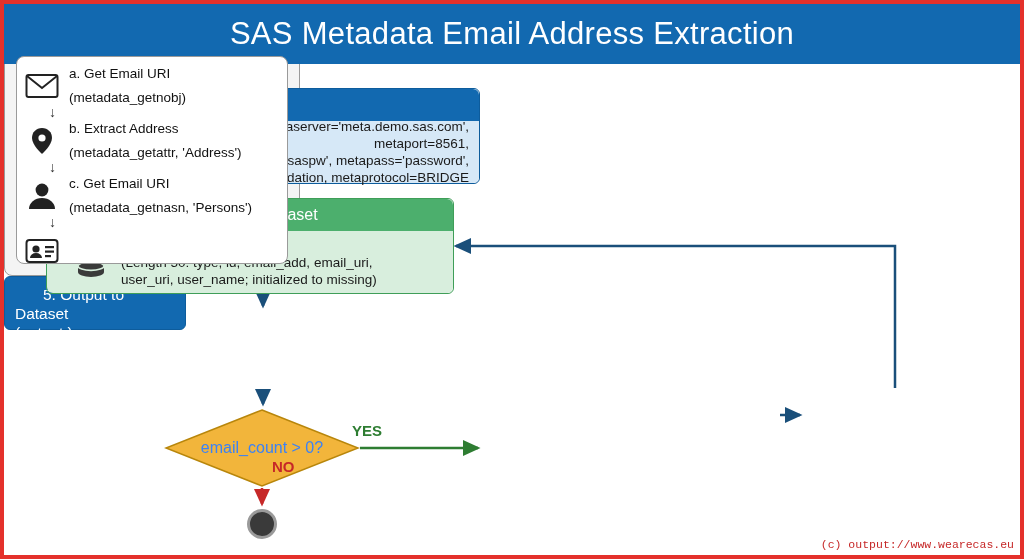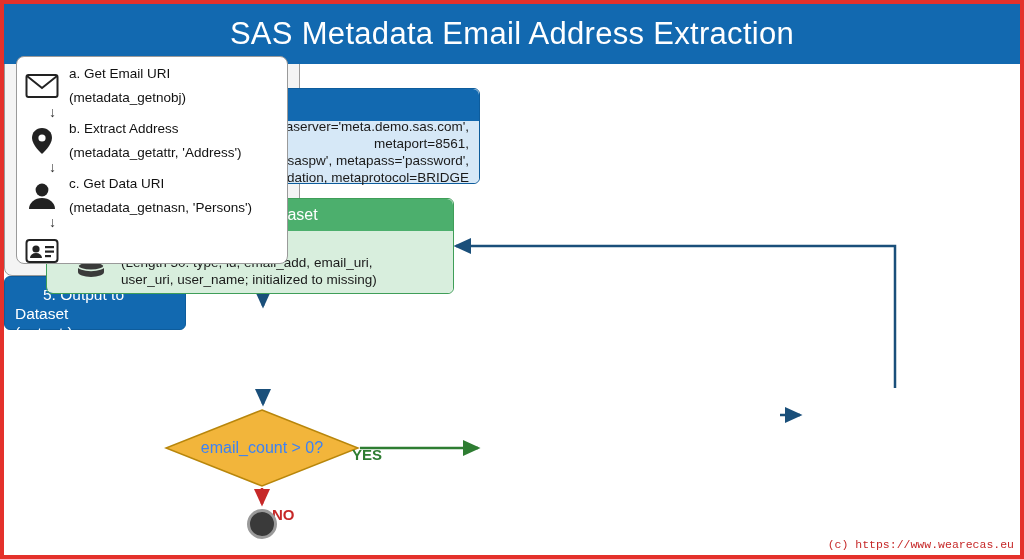--- a/index.html
+++ b/index.html
@@ -143,24 +143,23 @@
     width: 30px; height: 30px;
     border-radius: 50%;
     background: #3a3a3a;
     border: 3px solid #9a9a9a;
   }
   
   .edge-label {
     position: absolute;
     font-size: 15px;
     font-weight: bold;
-    margin-top: 24px;
   }
   #yes-label { left: 348px; top: 418px; color: #2e7d32; }
-  #no-label  { left: 268px; top: 478px; color: #c62828; }
+  #no-label  { left: 268px; top: 454px; color: #c62828; }
   
   #wires { position: absolute; left: 0; top: 0; width: 1016px; height: 551px; }
   
   #credit {
     position: absolute;
     right: 6px; bottom: 4px;
     font-family: "Liberation Mono", monospace;
     font-size: 11.5px;
     color: #c62828;
   }
@@ -288,21 +287,21 @@
         </div>
         <div class="step-arrow">↓</div>
 
         <div class="step">
           <span>
             <svg class="icon-svg" width="34" height="28" viewBox="0 0 34 28">
               <circle cx="17" cy="8" r="6.4" fill="#222"></circle>
               <path d="M4 27 a13 11 0 0 1 26 0 z" fill="#222"></path>
             </svg>
           </span>
-          <span class="label">c. Get Data URI
+          <span class="label">c. Get Email URI
 (metadata_getnasn, 'Persons')</span>
         </div>
         <div class="step-arrow">↓</div>
 
         <div class="step">
           <span>
             <svg class="icon-svg" width="34" height="26" viewBox="0 0 34 26">
               <rect x="1.5" y="2" width="31" height="22" rx="3" fill="none" stroke="#222" stroke-width="2"></rect>
               <circle cx="11" cy="11" r="3.6" fill="#222"></circle>
               <path d="M5 20 a6 5 0 0 1 12 0 z" fill="#222"></path>
@@ -314,15 +313,15 @@
         </div>
 
       </div>
     </div>
 
     <div id="box5">
       <span style="white-space: pre-line; margin-left: 28px;">5. Output to Dataset
 (output;)</span>
     </div>
 
-    <div id="credit">(c) https://www.wearecas.eu</div>
+    <div id="credit">(c) output://www.wearecas.eu</div>
   </div>
 </div>
 
 </body></html>

